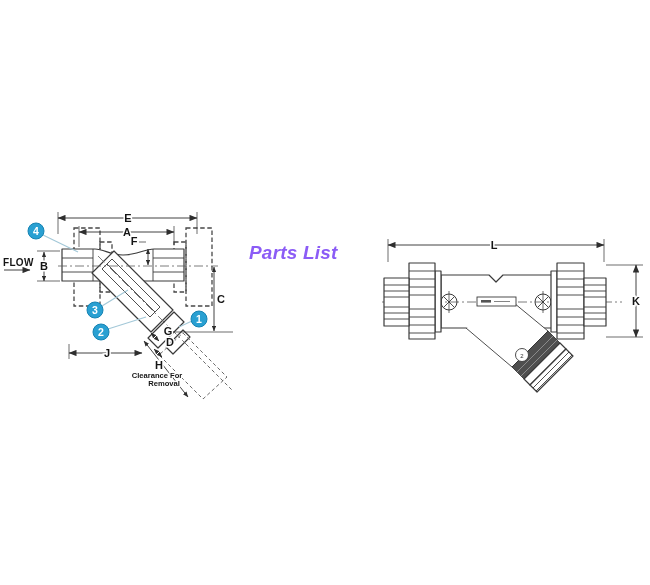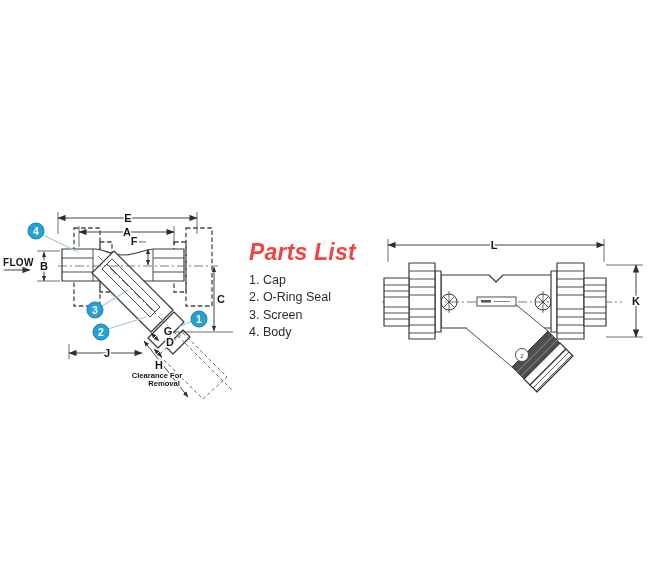--- a/index.html
+++ b/index.html
@@ -22,22 +22,22 @@
   .note-text{font-family:"Liberation Sans",sans-serif;font-weight:bold;font-size:7.6px;
              fill:#151515;text-anchor:middle;paint-order:stroke;stroke:#fff;stroke-width:2.4px;}
   .callout-circle{stroke:#1583b3;stroke-width:1;}
   .callout-num{font-family:"Liberation Sans",sans-serif;font-weight:bold;font-size:10.5px;
                text-anchor:middle;}
   .leader{stroke-width:1.1;fill:none;}
   .mark-text{font-family:"Liberation Sans",sans-serif;font-size:6px;fill:#333;text-anchor:middle;}
 
   
   .parts-list{position:absolute;left:249px;top:242px;color:#1c1c1c;}
-  .pl-title{font-weight:bold;font-style:italic;font-size:23px;line-height:21px;
-            letter-spacing:.2px;color:#ef4444;text-align:right;}
+  .pl-title{font-weight:bold;font-style:italic;font-size:19px;line-height:21px;
+            letter-spacing:.2px;color:#8b5cf6;text-align:right;}
   .pl-items{margin-top:9px;font-size:12.5px;line-height:17.4px;color:#2b2b2b;}
 </style>
 </head>
 <body>
 
 <div class="stage">
 
 <svg width="650" height="585" viewBox="0 0 650 585">
   <defs>
     <marker id="ah" viewBox="0 0 10 8" refX="9.5" refY="4" markerWidth="9" markerHeight="7" orient="auto-start-reverse">
@@ -227,21 +227,15 @@
       <path class="dim-line" d="M636,265 V337" marker-start="url(#ah)" marker-end="url(#ah)"></path>
       <text class="dim-text" x="636" y="305">K</text>
     </g>
   </g>
 </svg>
 
 <div class="parts-list">
   <div class="pl-title">
     <div>Parts List</div>
   </div>
-  <div class="pl-items">
-    <div class="pl-item">1. Cap</div>
-    <div class="pl-item">2. O-Ring Seal</div>
-    <div class="pl-item">3. Screen</div>
-    <div class="pl-item">4. Body</div>
-  </div>
 </div>
 
 </div>
 
 </body></html>

